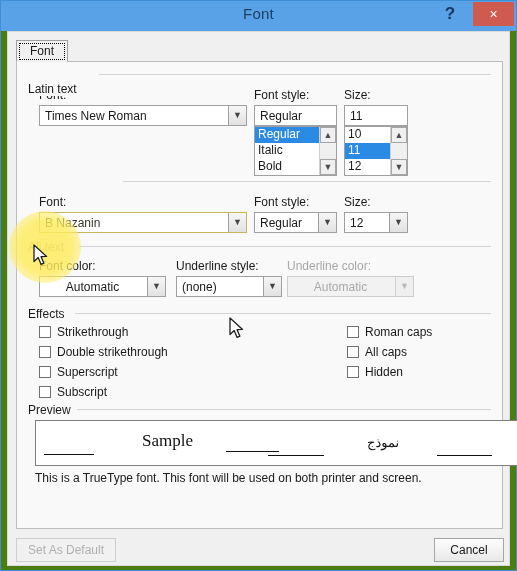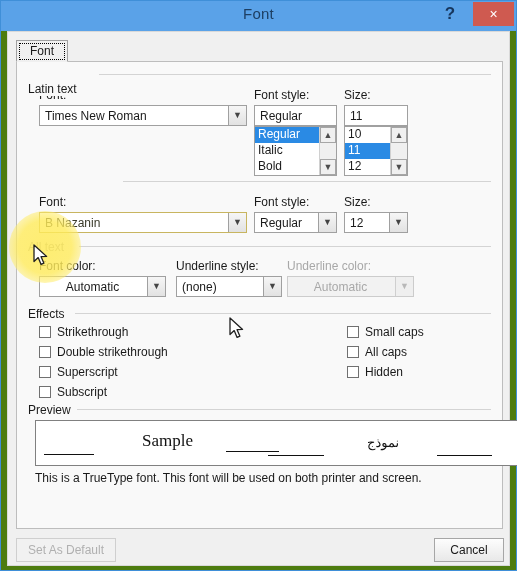--- a/index.html
+++ b/index.html
@@ -408,21 +408,21 @@
         <span class="box"></span>
         <span class="lbl">Superscript</span>
       </div>
       <div class="chk" style="left:22px; top:322px;">
         <span class="box"></span>
         <span class="lbl">Subscript</span>
       </div>
 
       <div class="chk" style="left:330px; top:262px;">
         <span class="box"></span>
-        <span class="lbl">Small caps</span>
+        <span class="lbl">Roman caps</span>
       </div>
       <div class="chk" style="left:330px; top:282px;">
         <span class="box"></span>
         <span class="lbl">All caps</span>
       </div>
       <div class="chk" style="left:330px; top:302px;">
         <span class="box"></span>
         <span class="lbl">Hidden</span>
       </div>
 

